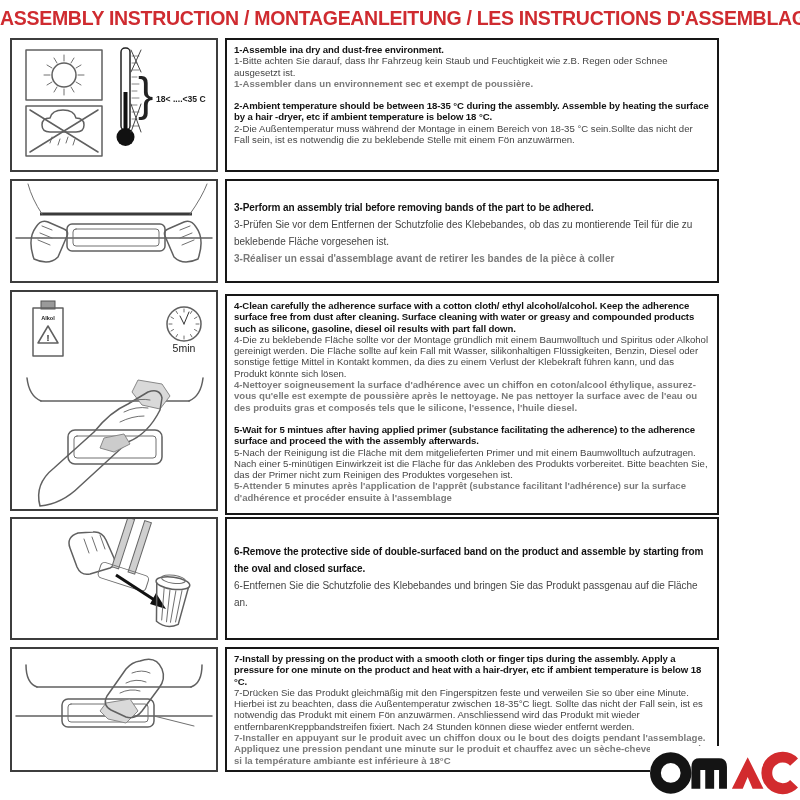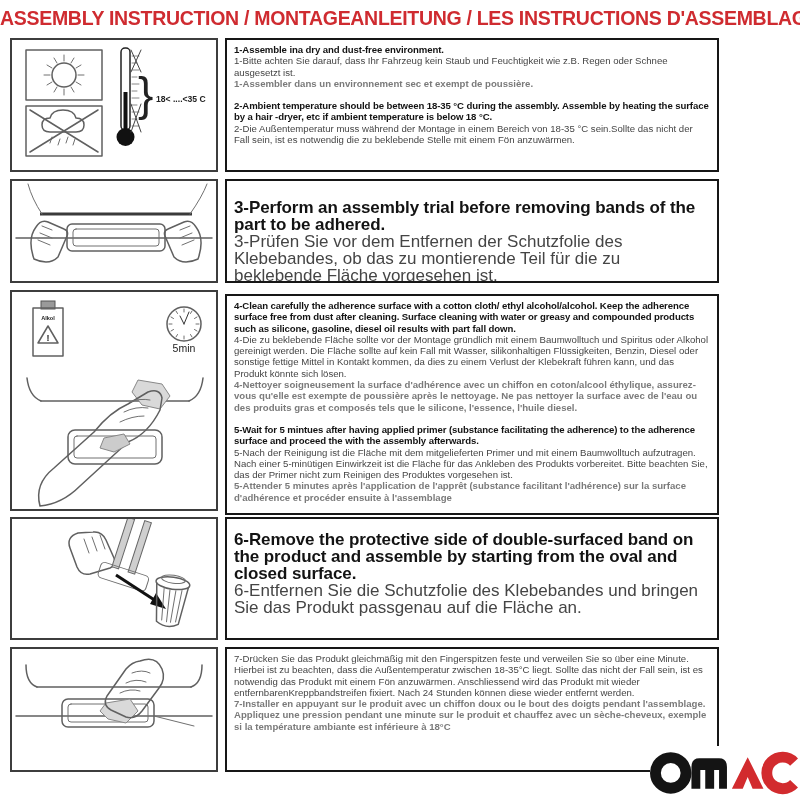--- a/index.html
+++ b/index.html
@@ -15,21 +15,21 @@
   .ibox {
     position:absolute; left:10px; width:208px; background:#fff;
     border:2px solid #3d3d3d; box-sizing:border-box;
   }
   .tbox {
     position:absolute; left:225px; width:494px; background:#fff;
     border:2px solid #161616; box-sizing:border-box;
     padding:4px 8px 2px 7px; overflow:hidden;
   }
   .small { font-size:9.6px; line-height:11.3px; }
-  .large { font-size:17px; line-height:17px; }
+  .large { font-size:10px; line-height:17px; }
   p { margin:0; }
   .p-en { font-weight:bold; color:#131313; letter-spacing:-0.1px; }
   .p-de { color:#454545; }
   .p-fr { color:#7a7a7a;font-weight:bold; }
   .para-group { margin-bottom:11px; }
   .large .para-group { margin-bottom:0; }
   svg.illu { display:block; width:100%; height:100%; }
   .logo {
     position:absolute; left:650px; top:746px; width:148px; height:52px;
     background:#ffffff; z-index:5;
@@ -214,21 +214,21 @@
     <polygon points="138,85 154,90 144,74" fill="#111"></polygon>
     <g transform="rotate(8 158 85)">
       <ellipse class="ink" cx="158" cy="64" rx="17" ry="6"></ellipse>
       <ellipse class="ink-thin" cx="158" cy="60" rx="12" ry="4"></ellipse>
       <path class="ink" d="M142,66 L147,104 q11,7 22,0 L174,66"></path>
       <path class="ink-thin" d="M150,70 l2,32 M156,71 l1,32 M162,71 l-1,32 M168,70 l-2,32"></path>
     </g>
   </svg>
 </div>
 
-<div class="tbox large" style="top:517px; height:123px; padding-top:12px;">
+<div class="tbox large" style="top:517px; height:123px; padding-top:24px;">
   <div class="para-group">
     <p class="p-en">6-Remove the protective side of double-surfaced band on the product and assemble by starting from the oval and closed surface.</p>
     <p class="p-de">6-Entfernen Sie die Schutzfolie des Klebebandes und bringen Sie das Produkt passgenau auf die Fläche an.</p>
   </div>
 </div>
 
 <div class="ibox" style="top:647px; height:125px;">
   <svg class="illu" viewBox="0 0 204 121">
     <path class="ink" d="M14,16 q0,18 11,22"></path>
     <path class="ink" d="M190,16 q0,18 -11,22"></path>
@@ -238,20 +238,21 @@
     <rect class="ink-thin" x="56" y="55" width="80" height="18" rx="3"></rect>
     <line class="ink-thin" x1="142" y1="67" x2="182" y2="77"></line>
     <polygon points="94,54 118,50 126,62 114,74 96,70 88,62" fill="#d9d9d9" stroke="#888" stroke-width="1"></polygon>
     <path d="M128,12 q16,-6 22,8 q4,10 -3,19 l-17,23 q-7,9 -16,6 l-15,-7 q-9,-5 -4,-14 l19,-27 q6,-7 14,-8 z" fill="#ffffff" class="ink"></path>
     <path class="ink-thin" d="M120,24 q10,-4 18,0 M114,34 q10,-5 20,-1 M108,44 q10,-5 20,-2"></path>
   </svg>
 </div>
 
 <div class="tbox small" style="top:647px; height:125px;">
   <div class="para-group">
+    <p class="p-en">7-Install by pressing on the product with a smooth cloth or finger tips during the assembly. Apply a pressure for one minute on the product and heat with a hair-dryer, etc if ambient temperature is below 18 °C.</p>
     <p class="p-de">7-Drücken Sie das Produkt gleichmäßig mit den Fingerspitzen feste und verweilen Sie so über eine Minute. Hierbei ist zu beachten, dass die Außentemperatur zwischen 18-35°C liegt. Sollte das nicht der Fall sein, ist es notwendig das Produkt mit einem Fön anzuwärmen. Anschliessend wird das Produkt mit wieder entfernbarenKreppbandstreifen fixiert. Nach 24 Stunden können diese wieder entfernt werden.</p>
     <p class="p-fr">7-Installer en appuyant sur le produit avec un chiffon doux ou le bout des doigts pendant l'assemblage. Appliquez une pression pendant une minute sur le produit et chauffez avec un sèche-cheveux, exemple si la température ambiante est inférieure à 18°C</p>
   </div>
 </div>
 
 <div class="logo" role="img" aria-label="OMAC">
   <svg viewBox="0 0 150 48" width="148" height="50">
     <circle cx="21" cy="26" r="15.5" fill="none" stroke="#141414" stroke-width="11"></circle>
     <path d="M42,42 V20 Q42,11 50,11 H70 Q78,11 78,20 V42 H70 V23 H65 V42 H56 V23 H51 V42 Z" fill="#141414"></path>
     <path d="M83,42 L99,10 L115,42 H104 L99,30 L94,42 Z" fill="#d22b2e"></path>

